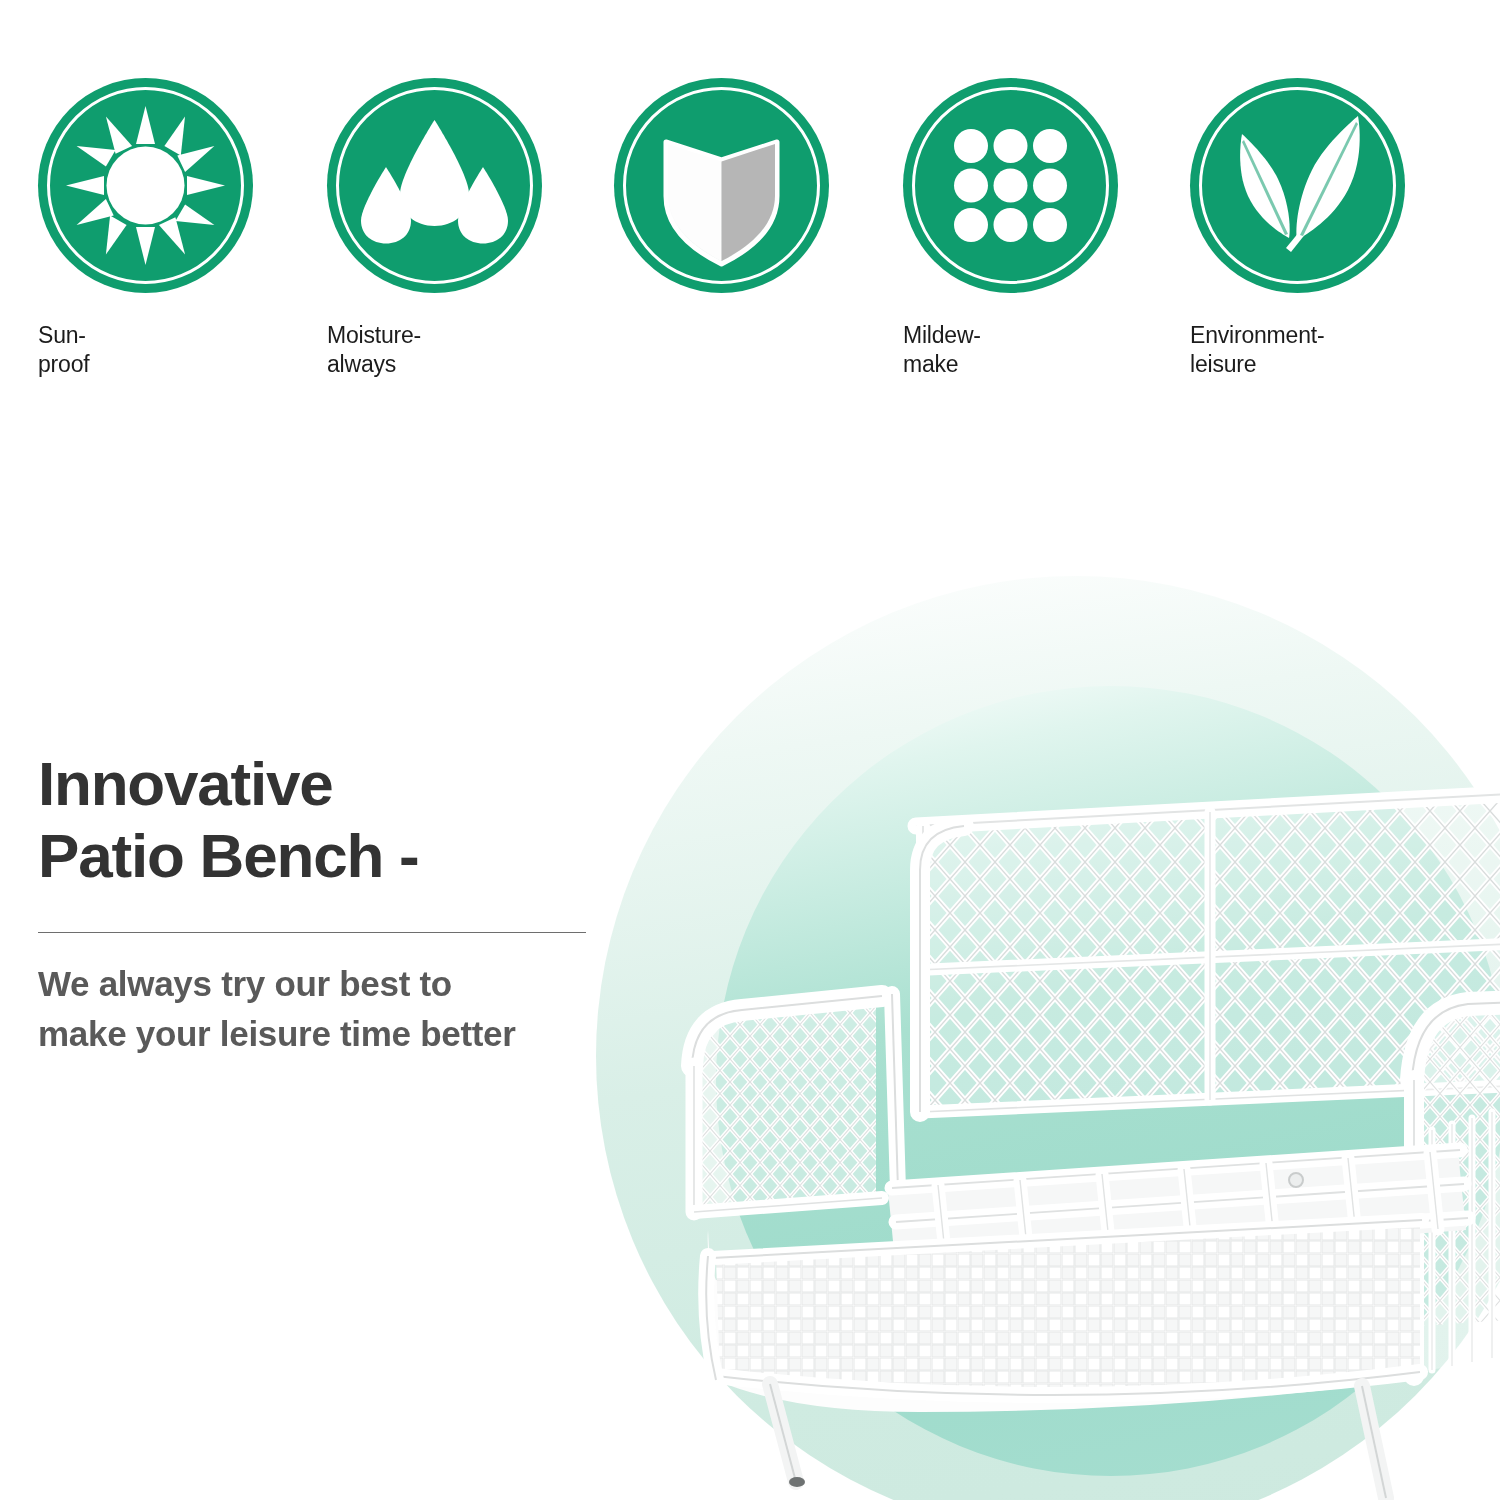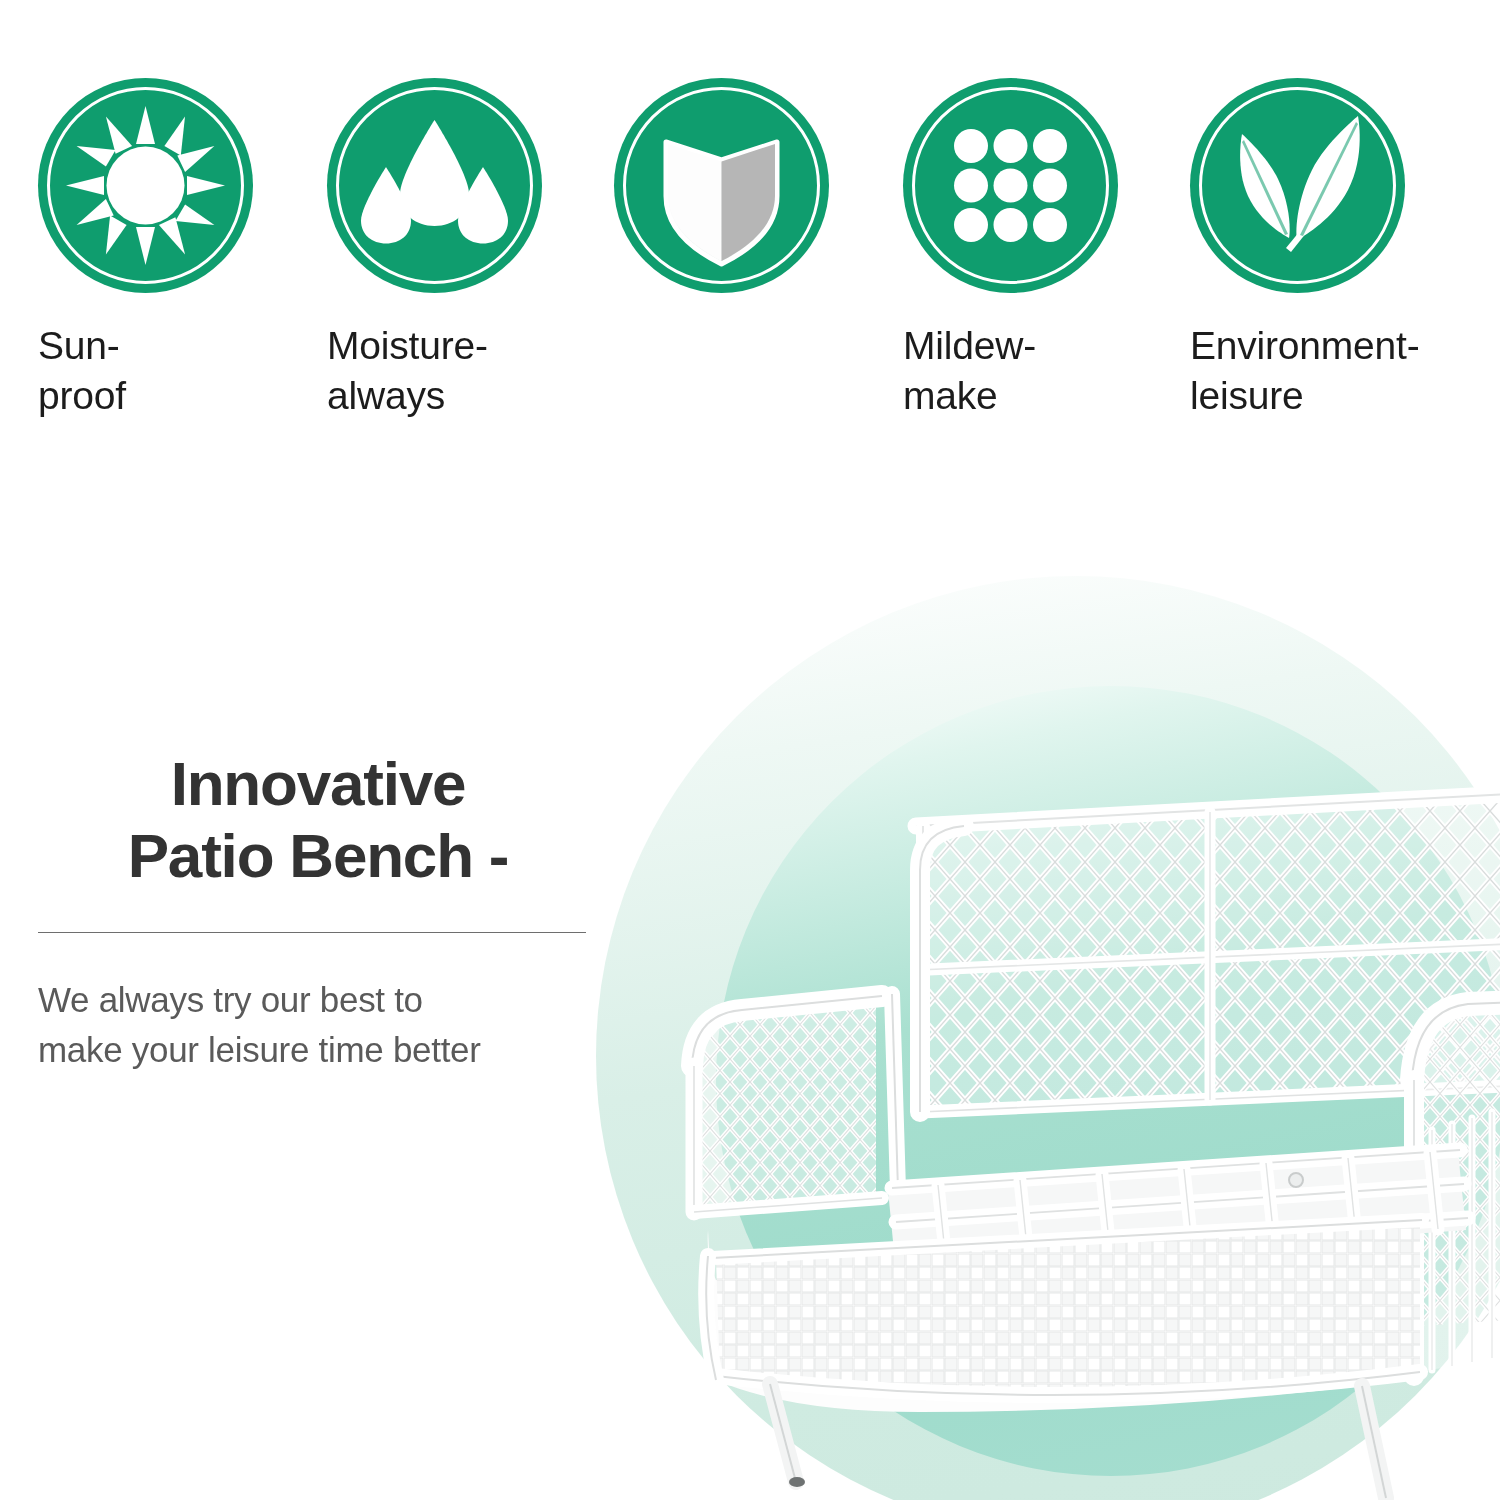--- a/index.html
+++ b/index.html
@@ -51,21 +51,21 @@
   }
   .badge-glyph {
     position: absolute;
     left: 0;
     top: 0;
     width: 215px;
     height: 215px;
   }
   .badge-label {
     margin-top: 28px;
-    font-size: 39px;
+    font-size: 23px;
     line-height: 1.28;
     color: #1c1c1c;
     font-weight: 400;
     letter-spacing: -0.2px;
     white-space: pre-line;
   }
 
   
   #copy-block {
     position: absolute;
@@ -74,34 +74,33 @@
     width: 560px;
   }
   #headline {
     font-size: 62px;
     line-height: 1.16;
     font-weight: 700;
     color: #333333;
     letter-spacing: -1.2px;
     margin: 0;
     white-space: pre-line;
-    text-align: center;
   }
   #copy-divider {
     margin-top: 40px;
     width: 548px;
     height: 1px;
     background: #6e6e6e;
   }
   #subcopy {
-    margin-top: 42px;
+    margin-top: 26px;
     font-size: 35px;
     line-height: 1.42;
     color: #5a5a5a;
-    font-weight: 400;
+    font-weight: 700;
     letter-spacing: -0.3px;
     white-space: pre-line;
   }
 
   
   #product-hero {
     position: absolute;
     left: 560;
     top: 0;
     width: 1500px;

